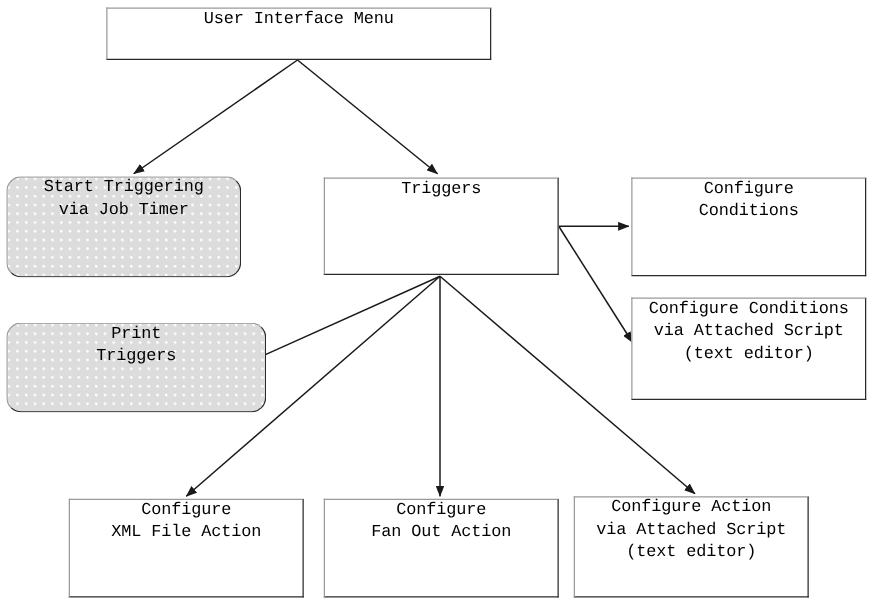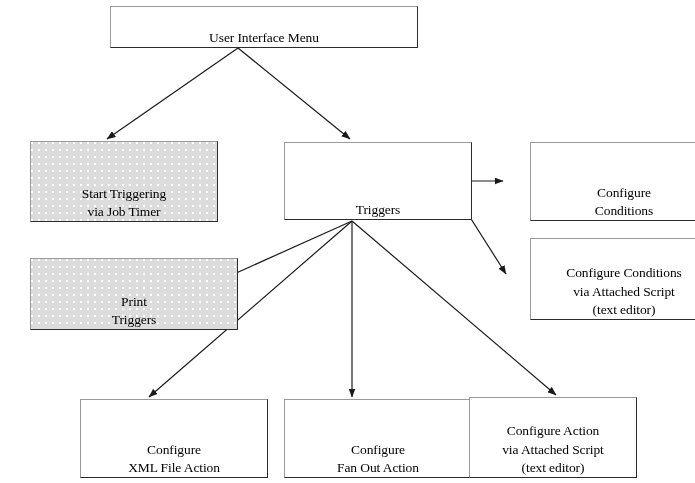--- a/index.html
+++ b/index.html
@@ -23,41 +23,41 @@
     left: 0;
     top: 0;
     width: 695px;
     height: 483px;
     pointer-events: none;
   }
   .node {
     position: absolute;
     box-sizing: border-box;
     display: flex;
-    align-items: flex-end;
+    align-items: flex-start;
     justify-content: center;
     text-align: center;
-    font-family: Liberation Serif, serif;
+    font-family: Liberation Mono, monospace;
     font-size: 13.5px;
     line-height: 1.35;
     color: #000000;
     letter-spacing: -0.1px;
     border: 1px solid #2b2b2b;
     border-top-color: #9a9a9a;
     border-left-color: #9a9a9a;
     background: #ffffff;
     white-space: pre-line;
     z-index: 2;
-    margin-left: 25px;
   }
   .node.shaded {
     background-color: #dcdcdc;
     background-image:
       radial-gradient(circle at 1px 1px, #ffffff 0.9px, rgba(255,255,255,0) 1.2px);
     background-size: 7px 7px;
+    border-radius: 12px;
   }
   .node .node-label {
     display: block;
     width: 100%;
     padding: 0 4px;
     box-sizing: border-box;
   }
 </style>
 </head>
 <body>
@@ -114,19 +114,19 @@
   <div class="node" id="node-configure-xml-file-action" style="left: 55px; top: 399px; width: 188px; height: 79px;">
     <span class="node-label">Configure
 XML File Action</span>
   </div>
 
   <div class="node" id="node-configure-fan-out-action" style="left: 259px; top: 399px; width: 188px; height: 79px;">
     <span class="node-label">Configure
 Fan Out Action</span>
   </div>
 
-  <div class="node" id="node-configure-action-via-attached-script" style="left: 444px; top: 397px; width: 168px; height: 81px;">
+  <div class="node" id="node-configure-action-via-attached-script" style="left: 459px; top: 397px; width: 188px; height: 81px;">
     <span class="node-label">Configure Action
 via Attached Script
 (text editor)</span>
   </div>
 
 </div>
 
 </body></html>

